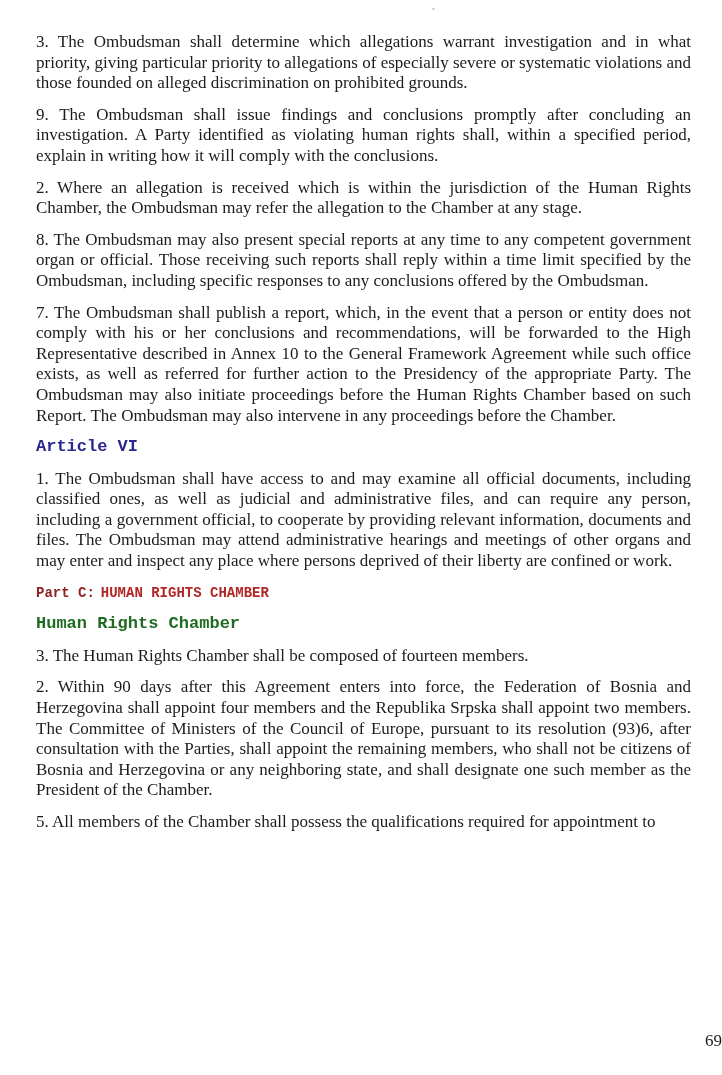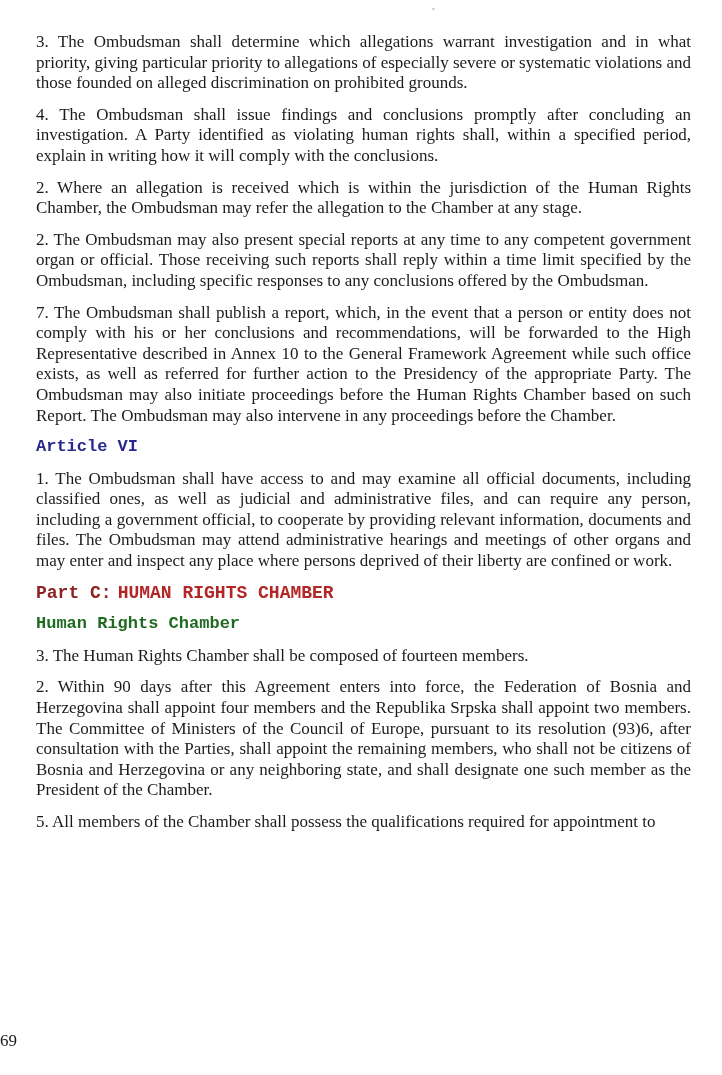--- a/index.html
+++ b/index.html
@@ -35,58 +35,58 @@
     text-align: left;
     font-family: Liberation Mono, monospace;
   }
   .article-heading {
     color: var(--article-heading, #28288f);
   }
   .section-heading {
     color: var(--section-heading, #1f6b22);
   }
   .part-heading {
-    font-size: 18px;
+    font-size: 14px;
   }
   .part-label {
     color: var(--part-label, #8f2222);
     margin-right: 6px;
   }
   .part-title {
     color: var(--part-title, #b32626);
   }
   .page-number {
     position: absolute;
     top: 1031px;
     left: 0;
     width: 100%;
-    text-align: left;
+    text-align: right;
     font-size: 17px;
     color: var(--body-text, #1b1b1b);
   }
   .scan-dot {
     position: absolute;
     left: 432px;
     top: 8px;
     width: 3px;
     height: 2px;
     background: #c9c9c9;
     border-radius: 50%;
   }
 </style>
 </head>
 <body style="background: rgb(255, 255, 255);">
 
 <div class="scan-dot"></div>
 
 <main class="content">
   <p class="para">3. The Ombudsman shall determine which allegations warrant investigation and in what priority, giving particular priority to allegations of especially severe or systematic violations and those founded on alleged discrimination on prohibited grounds.</p>
-  <p class="para">4. The Ombudsman shall issue findings and conclusions promptly after concluding an investigation. A Party identified as violating human rights shall, within a specified period, explain in writing how it will comply with the conclusions.</p>
+  <p class="para">9. The Ombudsman shall issue findings and conclusions promptly after concluding an investigation. A Party identified as violating human rights shall, within a specified period, explain in writing how it will comply with the conclusions.</p>
   <p class="para">2. Where an allegation is received which is within the jurisdiction of the Human Rights Chamber, the Ombudsman may refer the allegation to the Chamber at any stage.</p>
-  <p class="para">2. The Ombudsman may also present special reports at any time to any competent government organ or official. Those receiving such reports shall reply within a time limit specified by the Ombudsman, including specific responses to any conclusions offered by the Ombudsman.</p>
+  <p class="para">8. The Ombudsman may also present special reports at any time to any competent government organ or official. Those receiving such reports shall reply within a time limit specified by the Ombudsman, including specific responses to any conclusions offered by the Ombudsman.</p>
   <p class="para">7. The Ombudsman shall publish a report, which, in the event that a person or entity does not comply with his or her conclusions and recommendations, will be forwarded to the High Representative described in Annex 10 to the General Framework Agreement while such office exists, as well as referred for further action to the Presidency of the appropriate Party. The Ombudsman may also initiate proceedings before the Human Rights Chamber based on such Report. The Ombudsman may also intervene in any proceedings before the Chamber.</p>
 
   <h2 class="article-heading">Article VI</h2>
 
   <p class="para">1. The Ombudsman shall have access to and may examine all official documents, including classified ones, as well as judicial and administrative files, and can require any person, including a government official, to cooperate by providing relevant information, documents and files. The Ombudsman may attend administrative hearings and meetings of other organs and may enter and inspect any place where persons deprived of their liberty are confined or work.</p>
 
   <h2 class="part-heading"><span class="part-label">Part C:</span><span class="part-title">HUMAN RIGHTS CHAMBER</span></h2>
 
   <h3 class="section-heading">Human Rights Chamber</h3>
 

